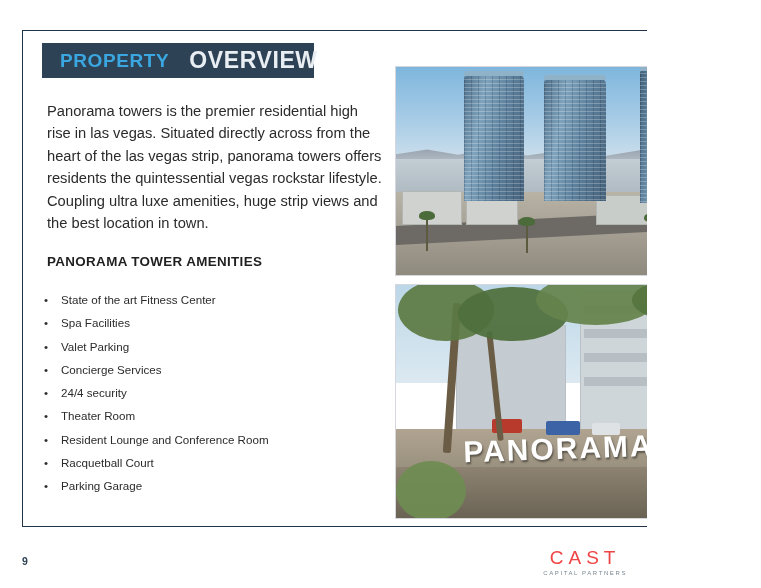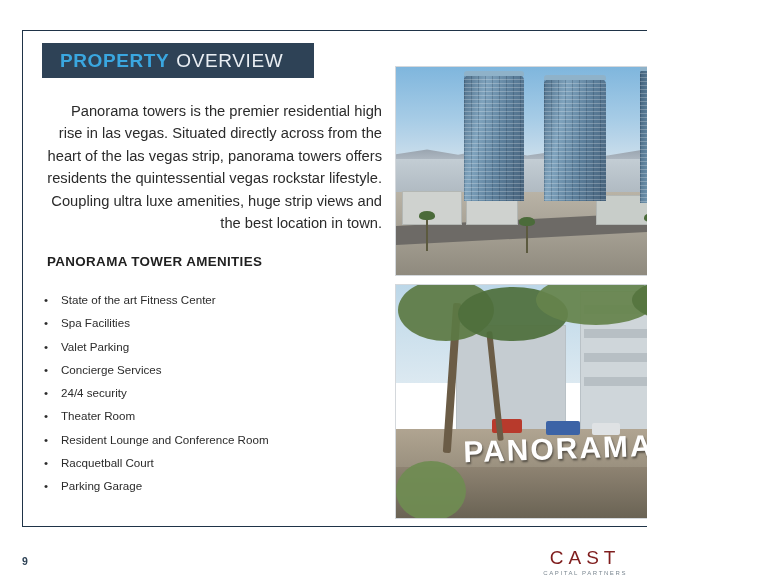--- a/index.html
+++ b/index.html
@@ -39,35 +39,34 @@
     padding-left: 18px;
   }
   .title-strong {
     color: #3aa7e0;
     font-size: 19px;
     font-weight: bold;
     letter-spacing: 0.6px;
   }
   .title-light {
     color: #e9eef3;
-    font-size: 19px;
-    font-weight: normal;
+    font-size: 23px;
+    font-weight: bold;
     letter-spacing: 0.6px;
-    margin-left: 7px;
+    margin-left: 20px;
   }
   
   .body-text {
     position: absolute;
     left: 47px;
     top: 100px;
     width: 335px;
     font-size: 14.7px;
     line-height: 1.53;
     color: #2b2b2b;
-    text-align: right;
   }
   
   .amenities-heading {
     position: absolute;
     left: 47px;
     top: 254px;
     font-size: 13.4px;
     font-weight: bold;
     color: #1f1f1f;
     letter-spacing: 0.35px;
@@ -228,21 +227,21 @@
   .logo {
     position: absolute;
     right: 20px;
     top: 548px;
     text-align: center;
     line-height: 1;
   }
   .logo-main {
     font-size: 19px;
     letter-spacing: 5px;
-    color: #7f1d1d;
+    color: #ef4444;
     font-weight: normal;
   }
   .logo-sub {
     font-size: 6px;
     letter-spacing: 1.6px;
     color: #7b8791;
     margin-top: 3px;
   }
 </style>
 </head>

